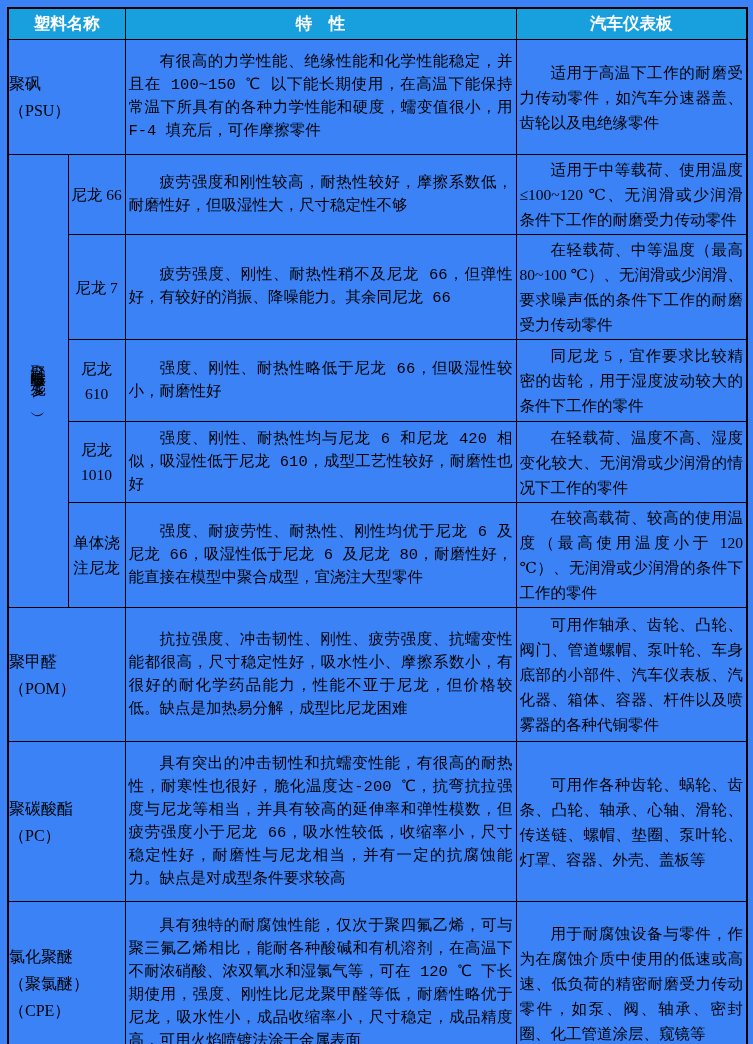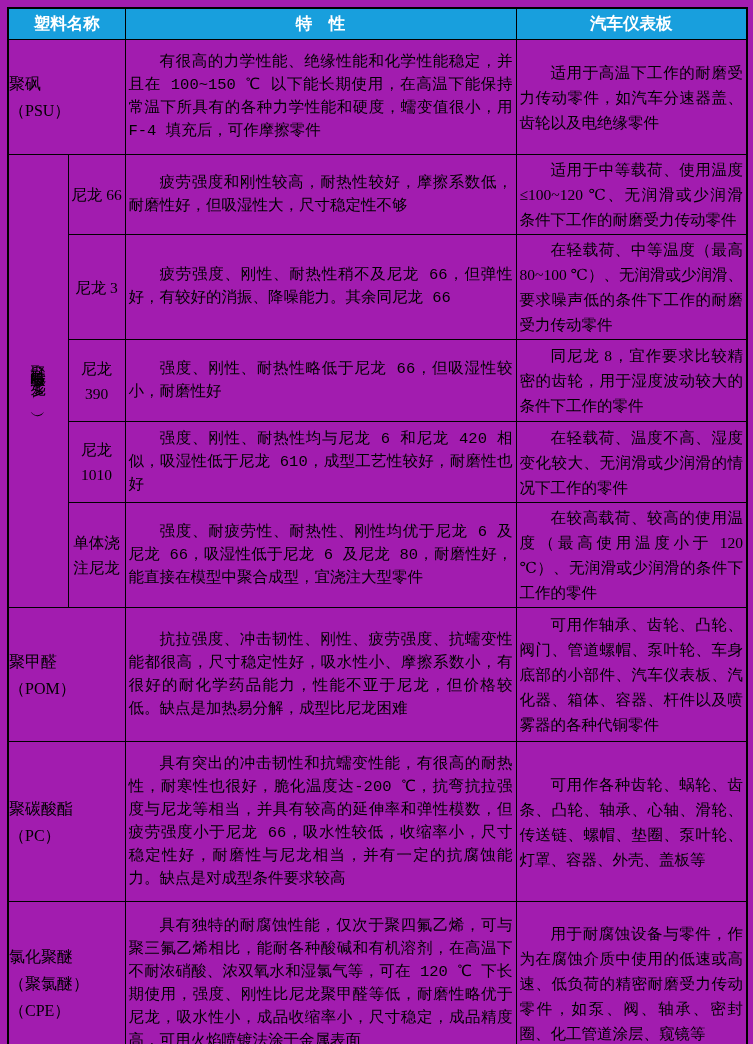--- a/index.html
+++ b/index.html
@@ -1,19 +1,19 @@
 <!DOCTYPE html>
 <html lang="zh" style="--color-header_bg: #189fdd; --color-header_text: #ffffff; --color-grid: #000000;"><head>
 <meta charset="utf-8">
 <style>
   html,body{margin:0;padding:0;background:#ffffff;}
   .page{
     position:relative;
     width:753px;height:1044px;
-    background:#a21caf;
+    background:#3b82f6;
     font-family:"Liberation Serif","DejaVu Serif",serif;
     color:#000;
     overflow:hidden;
   }
   table.plastics{
     position:absolute;left:7px;top:7px;
     width:739px;
     border-collapse:collapse;
     table-layout:fixed;
     border:2px solid var(--color-grid,#000);
@@ -122,40 +122,40 @@
         <td class="text-cell traits-cell">
           <p>疲劳强度和刚性较高，耐热性较好，摩擦系数低，耐磨性好，但吸湿性大，尺寸稳定性不够</p>
         </td>
         <td class="text-cell examples-cell">
           <p>适用于中等载荷、使用温度≤100~120 ℃、无润滑或少润滑条件下工作的耐磨受力传动零件</p>
         </td>
       </tr>
 
       <tr class="r-n6">
         <td class="sub-name-cell">
-          <div>尼龙 3</div>
+          <div>尼龙 7</div>
         </td>
         <td class="text-cell traits-cell">
           <p>疲劳强度、刚性、耐热性稍不及尼龙 66，但弹性好，有较好的消振、降噪能力。其余同尼龙 66</p>
         </td>
         <td class="text-cell examples-cell">
           <p>在轻载荷、中等温度（最高 80~100 ℃）、无润滑或少润滑、要求噪声低的条件下工作的耐磨受力传动零件</p>
         </td>
       </tr>
 
       <tr class="r-n610">
         <td class="sub-name-cell">
           <div>尼龙</div>
-          <div>390</div>
+          <div>610</div>
         </td>
         <td class="text-cell traits-cell">
           <p>强度、刚性、耐热性略低于尼龙 66，但吸湿性较小，耐磨性好</p>
         </td>
         <td class="text-cell examples-cell">
-          <p>同尼龙 8，宜作要求比较精密的齿轮，用于湿度波动较大的条件下工作的零件</p>
+          <p>同尼龙 5，宜作要求比较精密的齿轮，用于湿度波动较大的条件下工作的零件</p>
         </td>
       </tr>
 
       <tr class="r-n1010">
         <td class="sub-name-cell">
           <div>尼龙</div>
           <div>1010</div>
         </td>
         <td class="text-cell traits-cell">
           <p>强度、刚性、耐热性均与尼龙 6 和尼龙 420 相似，吸湿性低于尼龙 610，成型工艺性较好，耐磨性也好</p>

